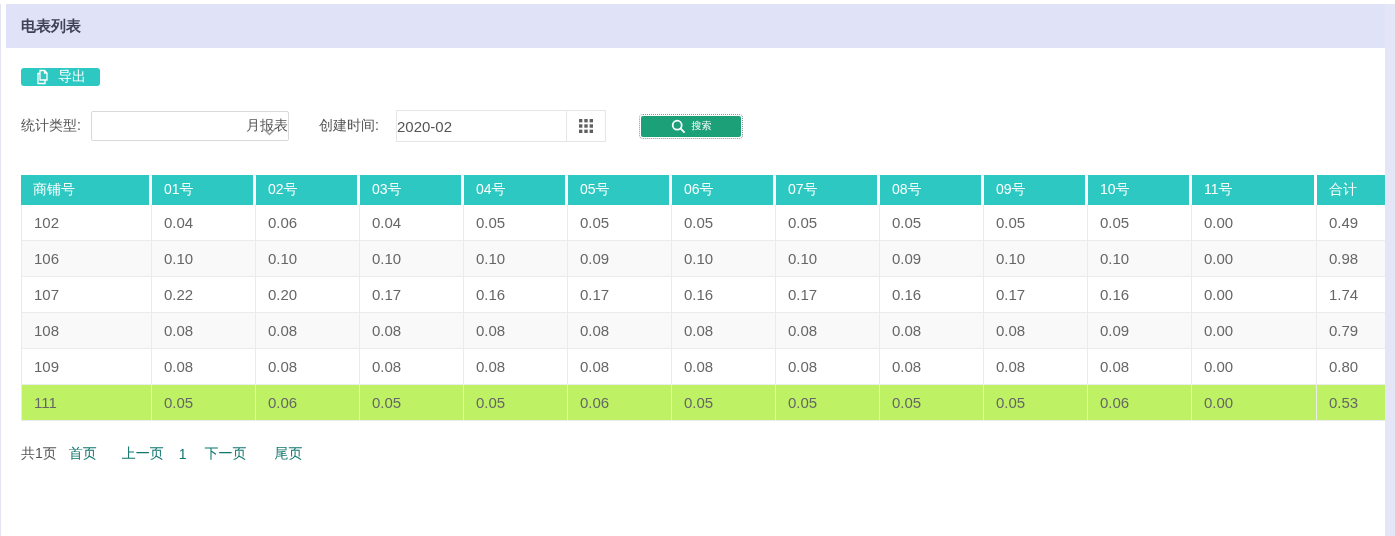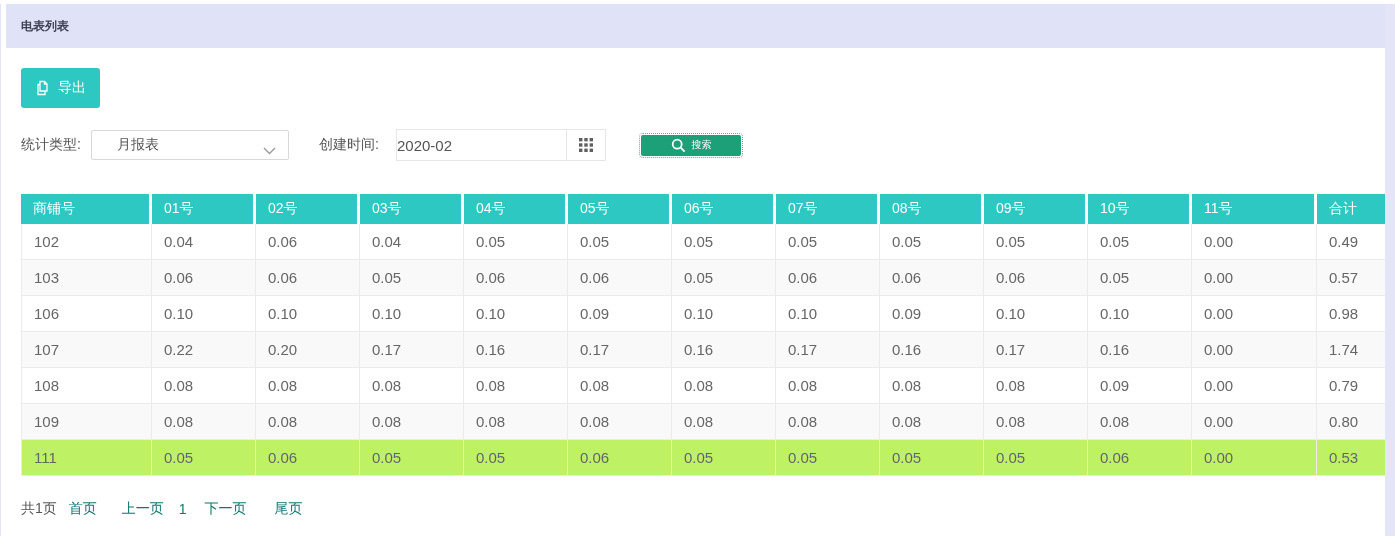--- a/index.html
+++ b/index.html
@@ -3,33 +3,33 @@
 <meta charset="utf-8">
 <style>
   * { box-sizing: border-box; margin: 0; padding: 0; }
   html,body { width: 1395px; height: 536px; overflow: hidden;
     font-family: "Liberation Sans", "DejaVu Sans", sans-serif; background: #ffffff; }
   .page { position: relative; width: 1395px; height: 536px; border-left: 1px solid #e3e4f2; }
   .right-strip { position: absolute; top: 0; right: 0; width: 10px; height: 536px;
     background: #e4e6f7; }
   .panel-header { margin: 4px 10px 0 5px; height: 44px; background: #e0e2f7;
     display: flex; align-items: center; padding-left: 15px; }
-  .panel-title { font-size: 12px; font-weight: bold; color: #3f4254; }
+  .panel-title { font-size: 15px; font-weight: bold; color: #3f4254; }
   .content { padding: 20px 10px 0 20px; }
   .btn-export { display: inline-flex; align-items: center; gap: 7px;
     background: #2cc8c1; color: #fff; border: none; border-radius: 3px;
-    height: 40px; padding: 0 14px; font-size: 14px; cursor: pointer;
+    height: 18px; padding: 0 14px; font-size: 14px; cursor: pointer;
     font-family: inherit; }
   .filter-row { display: flex; align-items: center; margin-top: 21px; height: 32px; }
   .lbl { font-size: 14px; color: #555; }
   .lbl-type { width: 70px; }
   .lbl-date { margin-left: 30px; width: 77px; }
   .select-box { position: relative; width: 198px; height: 30px; border: 1px solid #d9d9d9;
     border-radius: 2px; background: #fff; display: flex; align-items: center;
-    padding-left: 25px; font-size: 14px; color: #555; cursor: pointer; }
+    padding-left: 25px; font-size: 14px; color: #555; cursor: pointer; justify-content: flex-end; }
   .select-box .chev { position: absolute; right: 12px; top: 11px; }
   .input-group { display: flex; height: 32px; }
   .date-input { width: 170px; height: 32px; border: 1px solid #e6e6e6; border-right: none;
     font-size: 15px; color: #555; outline: none;
     font-family: inherit; }
   .date-addon { width: 40px; height: 32px; border: 1px solid #e6e6e6;
     display: flex; align-items: center; justify-content: center; background: #fff;
     cursor: pointer; }
   .btn-search { display: inline-flex; align-items: center; justify-content: center;
     gap: 6px; margin-left: 35px; width: 100px; height: 21px; background: #1ba078;
@@ -156,35 +156,20 @@
             <td>0.05</td>
             <td>0.05</td>
             <td>0.05</td>
             <td>0.05</td>
             <td>0.05</td>
             <td>0.05</td>
             <td>0.00</td>
             <td>0.49</td>
           </tr>
           <tr>
-            <td>103</td>
-            <td>0.06</td>
-            <td>0.06</td>
-            <td>0.05</td>
-            <td>0.06</td>
-            <td>0.06</td>
-            <td>0.05</td>
-            <td>0.06</td>
-            <td>0.06</td>
-            <td>0.06</td>
-            <td>0.05</td>
-            <td>0.00</td>
-            <td>0.57</td>
-          </tr>
-          <tr>
             <td>106</td>
             <td>0.10</td>
             <td>0.10</td>
             <td>0.10</td>
             <td>0.10</td>
             <td>0.09</td>
             <td>0.10</td>
             <td>0.10</td>
             <td>0.09</td>
             <td>0.10</td>

